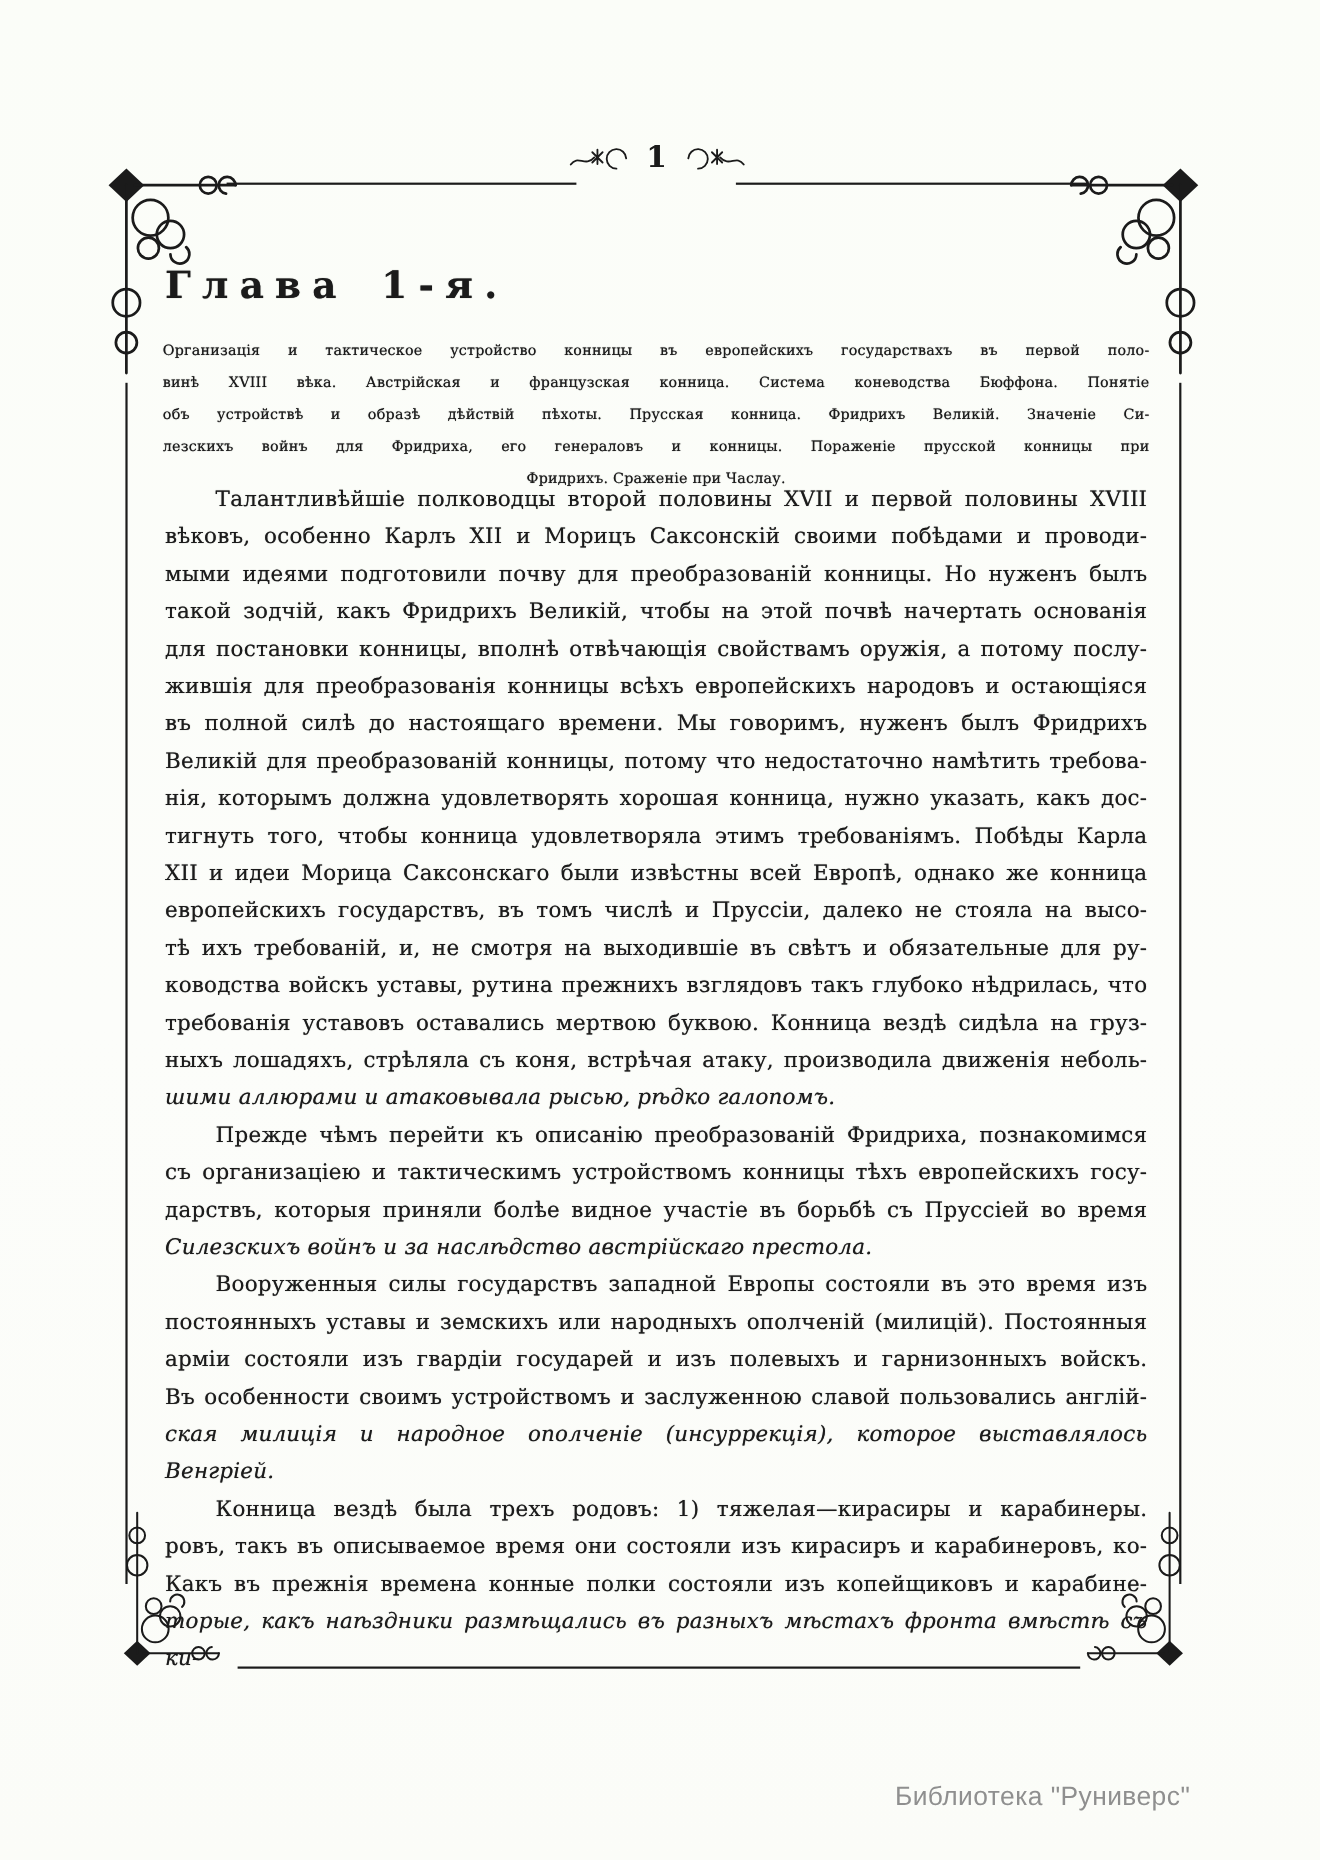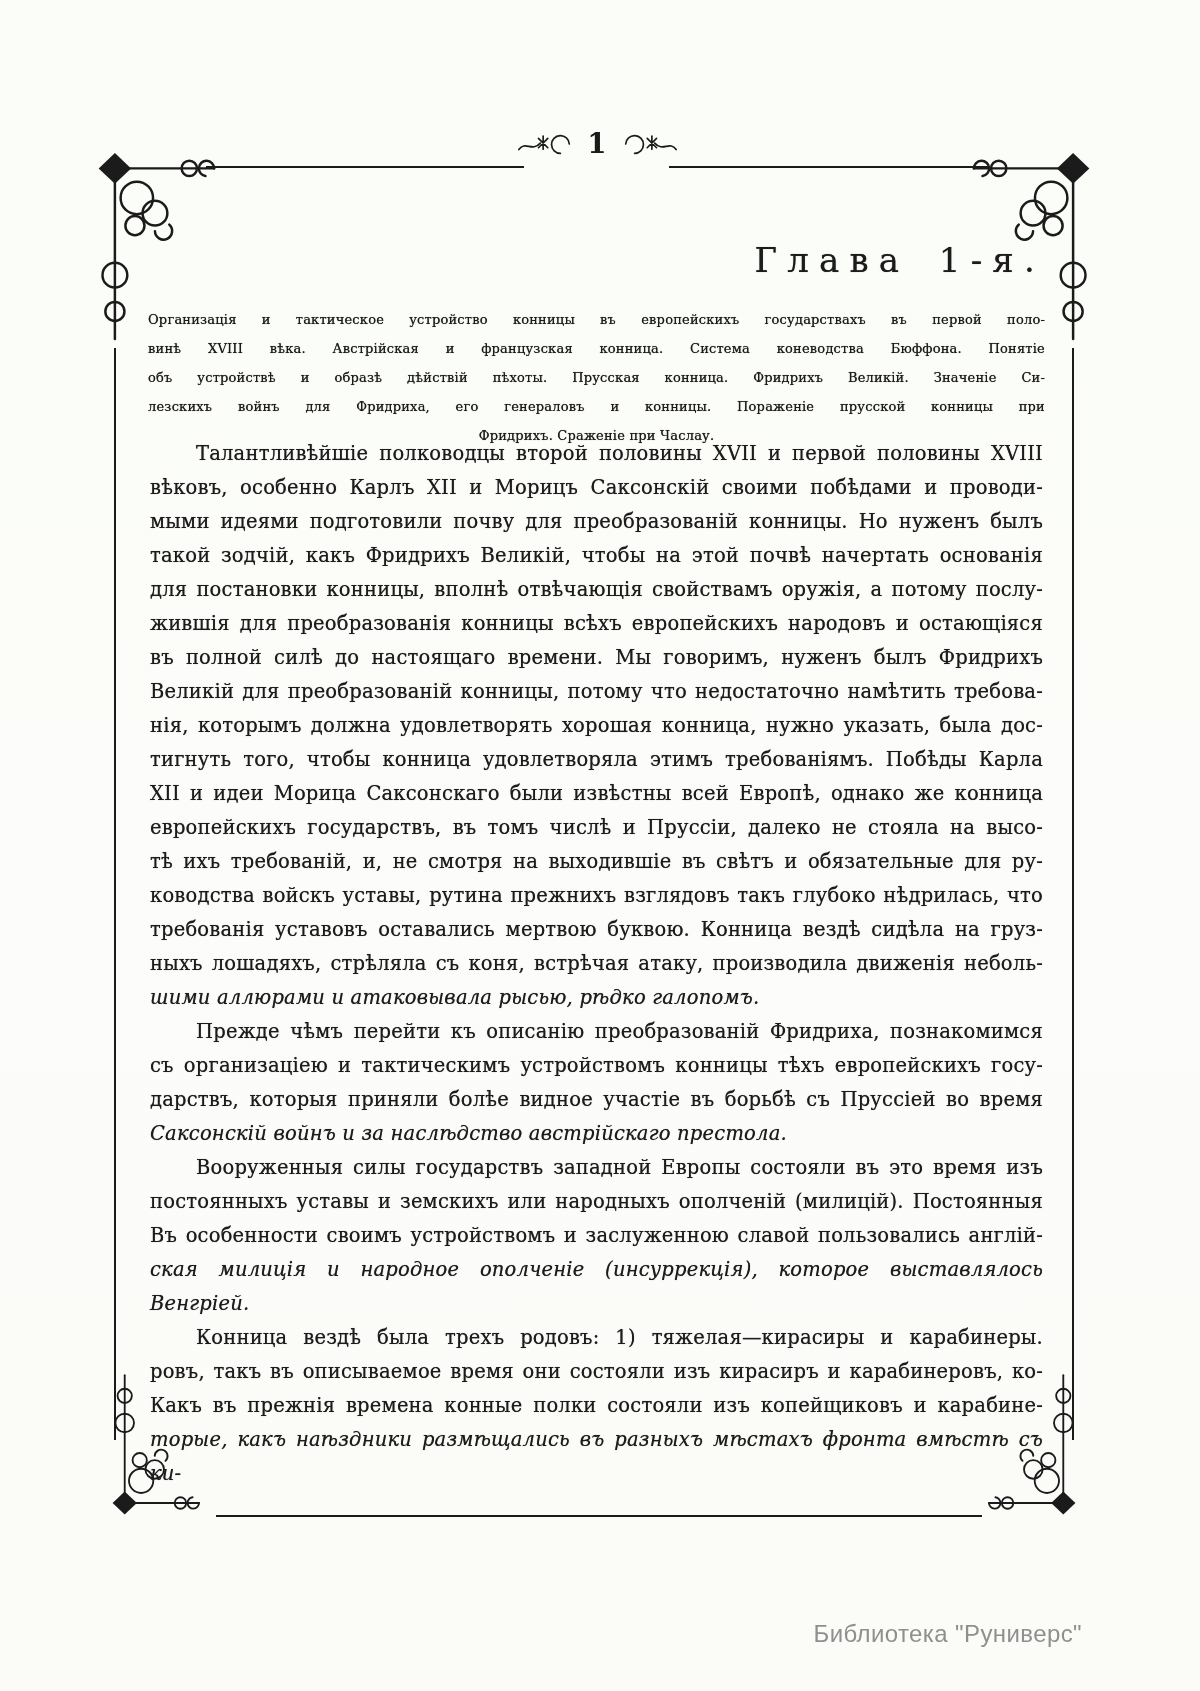--- a/index.html
+++ b/index.html
@@ -32,22 +32,22 @@
   }
   .pagenum{
     font-size:27px;font-weight:bold;letter-spacing:1px;
     text-shadow:0 0 .6px rgba(20,20,20,.7);
   }
   .flourish{width:58px;height:28px;}
   .flourish.right{transform:scaleX(-1);}
   
   .title{
     position:absolute;left:150px;top:240px;width:895px;
-    text-align:right;
-    font-size:34px;font-weight:normal;
+    text-align:left;
+    font-size:34px;font-weight:bold;
     letter-spacing:.30em;word-spacing:.25em;
     text-shadow:0 0 .7px rgba(20,20,20,.75);
     white-space:nowrap;
   }
   
   .synopsis{
     position:absolute;left:148px;top:305px;width:897px;
     font-size:13px;line-height:29px;
     letter-spacing:.2px;
     text-shadow:0 0 .7px rgba(20,20,20,.8);
@@ -143,39 +143,40 @@
   <div class="bodytext">
     <div class="para">
         <div class="line line-first">Талантливѣйшіе полководцы второй половины XVII и первой половины XVIII</div>
         <div class="line">вѣковъ, особенно Карлъ XII и Морицъ Саксонскій своими побѣдами и проводи-</div>
         <div class="line">мыми идеями подготовили почву для преобразованій конницы. Но нуженъ былъ</div>
         <div class="line">такой зодчій, какъ Фридрихъ Великій, чтобы на этой почвѣ начертать основанія</div>
         <div class="line">для постановки конницы, вполнѣ отвѣчающія свойствамъ оружія, а потому послу-</div>
         <div class="line">жившія для преобразованія конницы всѣхъ европейскихъ народовъ и остающіяся</div>
         <div class="line">въ полной силѣ до настоящаго времени. Мы говоримъ, нуженъ былъ Фридрихъ</div>
         <div class="line">Великій для преобразованій конницы, потому что недостаточно намѣтить требова-</div>
-        <div class="line">нія, которымъ должна удовлетворять хорошая конница, нужно указать, была дос-</div>
+        <div class="line">нія, которымъ должна удовлетворять хорошая конница, нужно указать, какъ дос-</div>
         <div class="line">тигнуть того, чтобы конница удовлетворяла этимъ требованіямъ. Побѣды Карла</div>
         <div class="line">XII и идеи Морица Саксонскаго были извѣстны всей Европѣ, однако же конница</div>
         <div class="line">европейскихъ государствъ, въ томъ числѣ и Пруссіи, далеко не стояла на высо-</div>
         <div class="line">тѣ ихъ требованій, и, не смотря на выходившіе въ свѣтъ и обязательные для ру-</div>
         <div class="line">ководства войскъ уставы, рутина прежнихъ взглядовъ такъ глубоко нѣдрилась, что</div>
         <div class="line">требованія уставовъ оставались мертвою буквою. Конница вездѣ сидѣла на груз-</div>
         <div class="line">ныхъ лошадяхъ, стрѣляла съ коня, встрѣчая атаку, производила движенія неболь-</div>
         <div class="line line-last">шими аллюрами и атаковывала рысью, рѣдко галопомъ.</div>
       </div>
     <div class="para">
         <div class="line line-first">Прежде чѣмъ перейти къ описанію преобразованій Фридриха, познакомимся</div>
         <div class="line">съ организаціею и тактическимъ устройствомъ конницы тѣхъ европейскихъ госу-</div>
         <div class="line">дарствъ, которыя приняли болѣе видное участіе въ борьбѣ съ Пруссіей во время</div>
-        <div class="line line-last">Саксонскій войнъ и за наслѣдство австрійскаго престола.</div>
+        <div class="line line-last">Силезскихъ войнъ и за наслѣдство австрійскаго престола.</div>
       </div>
     <div class="para">
         <div class="line line-first">Вооруженныя силы государствъ западной Европы состояли въ это время изъ</div>
         <div class="line">постоянныхъ уставы и земскихъ или народныхъ ополченій (милицій). Постоянныя</div>
+        <div class="line">арміи состояли изъ гвардіи государей и изъ полевыхъ и гарнизонныхъ войскъ.</div>
         <div class="line">Въ особенности своимъ устройствомъ и заслуженною славой пользовались англій-</div>
         <div class="line line-last">ская милиція и народное ополченіе (инсуррекція), которое выставлялось Венгріей.</div>
       </div>
     <div class="para">
         <div class="line line-first">Конница вездѣ была трехъ родовъ: 1) тяжелая—кирасиры и карабинеры.</div>
         <div class="line">ровъ, такъ въ описываемое время они состояли изъ кирасиръ и карабинеровъ, ко-</div>
         <div class="line">Какъ въ прежнія времена конные полки состояли изъ копейщиковъ и карабине-</div>
         <div class="line line-last">торые, какъ наѣздники размѣщались въ разныхъ мѣстахъ фронта вмѣстѣ съ ки-</div>
       </div>
   </div>

